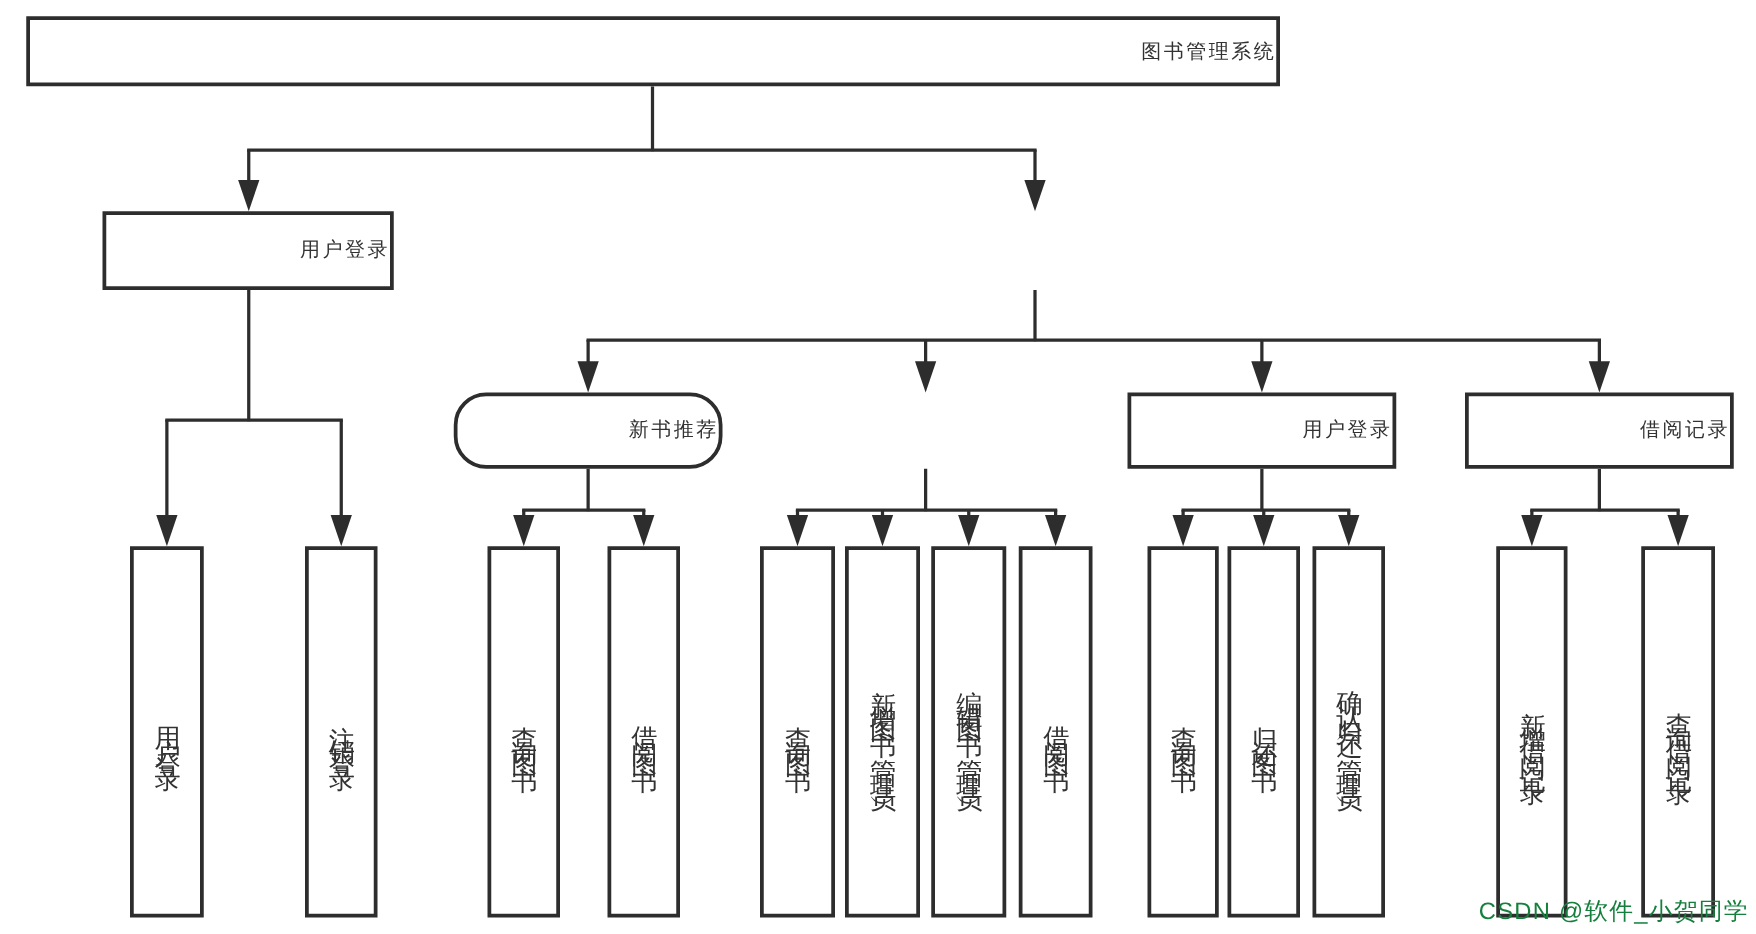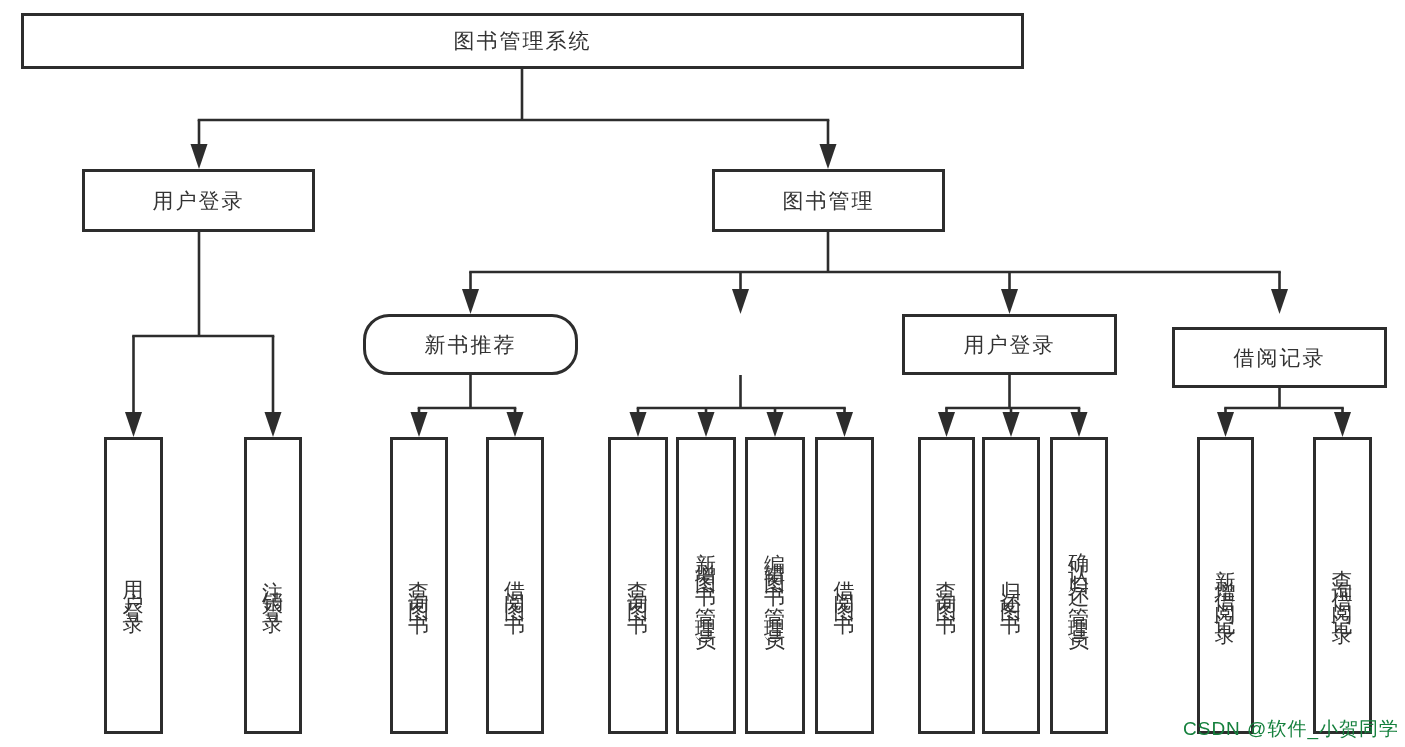--- a/index.html
+++ b/index.html
@@ -20,21 +20,21 @@
   .node {
     position: absolute;
     box-sizing: border-box;
     background: #ffffff;
     border: 3px solid #2d2d2d;
     display: flex;
     align-items: center;
     justify-content: center;
     color: #333333;
   }
-  .h-node { font-size: 21px; letter-spacing: 2px; }
+  .h-node { font-size: 16px; letter-spacing: 2px; justify-content: flex-end; }
   .leaf { border-width: 3px; }
   .v-label {
     writing-mode: vertical-rl;
     text-orientation: mixed;
     font-size: 21px;
     line-height: 1;
     letter-spacing: 11px;
     color: #333333;
     white-space: nowrap;
   }
@@ -119,31 +119,28 @@
     </g>
   </svg>
 
   <div class="node h-node" style="left:21px; top:13px; width:1003px; height:56px;">
     <span>图书管理系统</span>
   </div>
 
   <div class="node h-node" style="left:82px; top:169px; width:233px; height:63px;">
     <span>用户登录</span>
   </div>
-  <div class="node h-node" style="left:712px; top:169px; width:233px; height:63px;">
-    <span>图书管理</span>
-  </div>
 
   <div class="node h-node" style="left:363px; top:314px; width:215px; height:61px;border-radius:26px;">
     <span>新书推荐</span>
   </div>
   <div class="node h-node" style="left:902px; top:314px; width:215px; height:61px;">
     <span>用户登录</span>
   </div>
-  <div class="node h-node" style="left:1172px; top:327px; width:215px; height:61px;font-family:Liberation Mono, monospace;">
+  <div class="node h-node" style="left:1172px; top:314px; width:215px; height:61px;font-family:Liberation Mono, monospace;">
     <span>借阅记录</span>
   </div>
 
   <div class="node leaf" style="left:104px; top:437px; width:59px; height:297px;">
     <span class="v-label">用户登录</span>
   </div>
   <div class="node leaf" style="left:244px; top:437px; width:58px; height:297px;">
     <span class="v-label">注销登录</span>
   </div>
 

